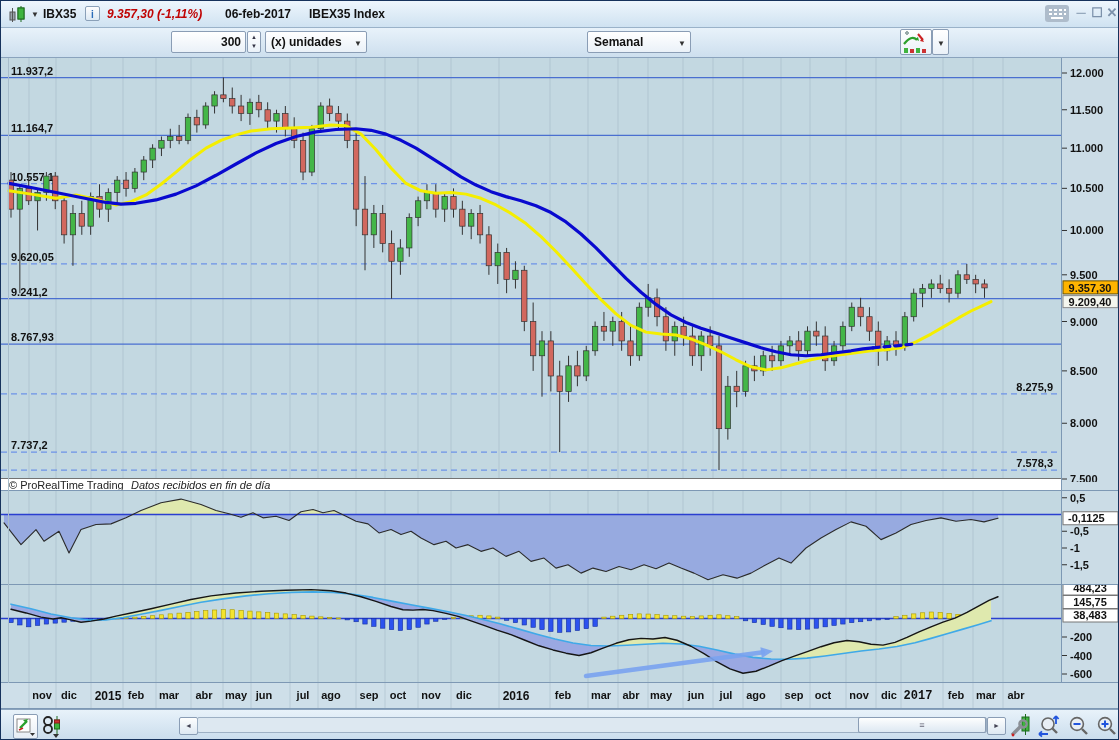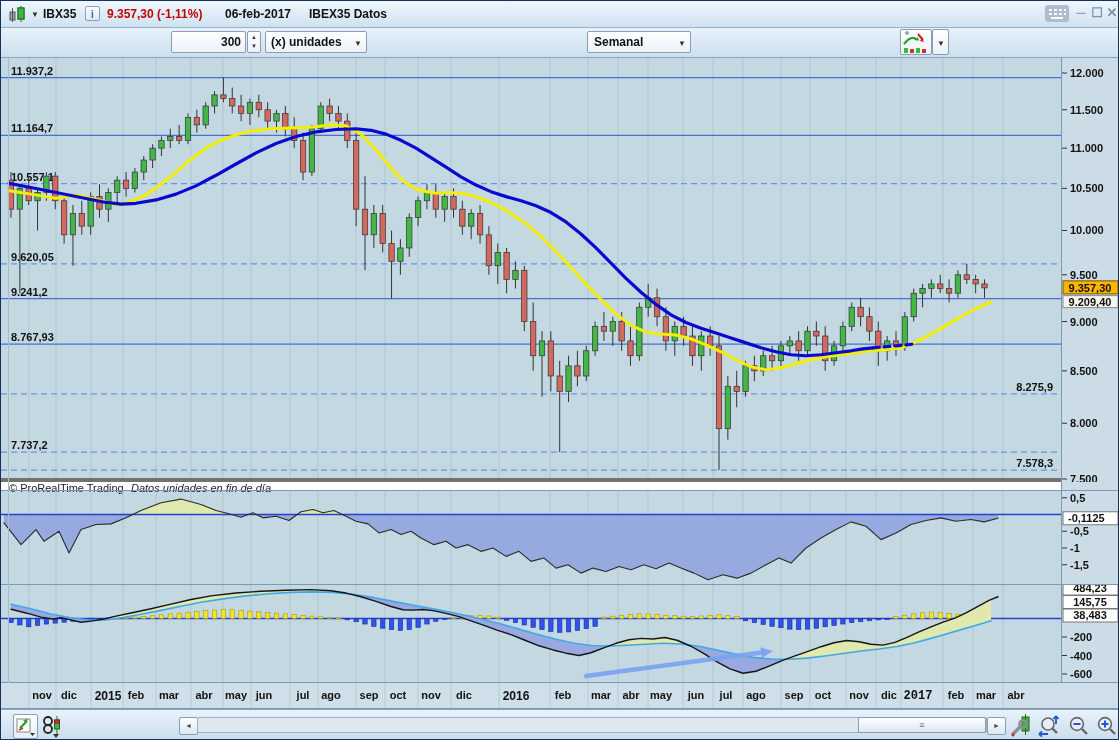--- a/index.html
+++ b/index.html
@@ -4,28 +4,28 @@
 <style>
   html,body{margin:0;padding:0;background:#6b8aa8;}
   #win{position:relative;width:1119px;height:740px;font-family:"Liberation Sans",sans-serif;
        background:#c3d8e1;border:1px solid #16325c;box-sizing:border-box;overflow:hidden;}
   .abs{position:absolute;}
   #titlebar{left:0;top:0;width:100%;height:26px;background:linear-gradient(#eef6fd,#cfe2f1);
             border-bottom:1px solid #9ab2c9;}
   #toolbar{left:0;top:27px;width:100%;height:29px;background:linear-gradient(#e8f2fa,#cddfee);
            border-bottom:1px solid #8aa3bd;padding-left:14px;}
   .tb-text{font-size:12px;font-weight:bold;color:#111;line-height:26px;}
-  .red{color:#c00404;}
+  .red{color:#c00404;font-style:italic;}
   .ctl{background:linear-gradient(#ffffff,#eaf1f8);border:1px solid #8a9db5;border-radius:2px;
        box-sizing:border-box;font-size:12px;font-weight:bold;color:#111;}
   .dd-arrow{font-size:8px;color:#333;}
   .axlbl{font:bold 11px "Liberation Sans",sans-serif;fill:#111;}
   .mlbl{position:absolute;top:6px;transform:translateX(-50%);font-size:11px;font-weight:bold;color:#111;}
   .ylbl{font-size:12px;}
-  #copyright{left:0;top:477px;width:1060px;height:13px;background:#ffffff;border-top:4px solid #737373;
+  #copyright{left:0;top:477px;width:1060px;height:13px;background:#ffffff;border-top:1px solid #737373;
              border-bottom:1px solid #8aa3bd;box-sizing:border-box;font-size:11px;color:#222;line-height:11px;}
   #xaxis{left:0;top:682px;width:1119px;height:25px;background:#cedfe9;}
   #bottombar{left:0;top:708px;width:1119px;height:32px;background:linear-gradient(#e8f2fa,#c9dcec);
              border-top:1px solid #8aa3bd;box-sizing:border-box;}
   .sep{background:#7d98b4;}
   .winbtn{font-size:13px;font-weight:bold;color:#7d92ab;line-height:22px;text-align:center;cursor:default;}
   .iconbtn{background:linear-gradient(#ffffff,#e6edf5);border:1px solid #8a9db5;border-radius:2px;}
   .sbbtn{background:linear-gradient(#fdfefe,#dde8f2);border:1px solid #8a9db5;font-size:8px;color:#445;
          text-align:center;line-height:14px;border-radius:2px;}
 </style>
@@ -40,21 +40,21 @@
       <line x1="3.5" y1="2" x2="3.5" y2="16" stroke="#555"></line>
       <rect x="9" y="2" width="6" height="11" fill="#3fb43f" stroke="#1e6b1e"></rect>
       <line x1="12" y1="0" x2="12" y2="16" stroke="#1e6b1e"></line>
       <rect x="9" y="2" width="6" height="11" fill="#3fb43f" stroke="#1e6b1e"></rect>
     </svg>
     <span class="abs dd-arrow" style="left:30px;top:9px">▼</span>
     <span class="abs tb-text" style="left:42px;top:0">IBX35</span>
     <span class="abs" style="left:84px;top:5px;width:15px;height:15px;background:linear-gradient(#fdfdfd,#dde9f4);border:1px solid #8aa0b8;border-radius:2px;text-align:center;font-size:10px;font-weight:bold;color:#2a6bb8;line-height:15px;box-sizing:border-box">i</span>
     <span class="abs tb-text red" style="left:106px;top:0">9.357,30 (-1,11%)</span>
     <span class="abs tb-text" style="left:224px;top:0">06-feb-2017</span>
-    <span class="abs tb-text" style="left:308px;top:0">IBEX35 Datos</span>
+    <span class="abs tb-text" style="left:308px;top:0">IBEX35 Index</span>
 
     <svg class="abs" style="left:1044px;top:4px" width="24" height="17">
       <rect x="0" y="0" width="24" height="17" rx="3" fill="#aebccb"></rect>
       <rect x="4" y="4" width="3" height="2" fill="#fff"></rect>
         <rect x="9" y="4" width="3" height="2" fill="#fff"></rect>
       <rect x="14" y="4" width="3" height="2" fill="#fff"></rect>
         <rect x="19" y="4" width="2" height="2" fill="#fff"></rect>
       <rect x="4" y="8" width="3" height="2" fill="#fff"></rect>
         <rect x="9" y="8" width="3" height="2" fill="#fff"></rect>
       <rect x="14" y="8" width="3" height="2" fill="#fff"></rect>
@@ -370,21 +370,21 @@
       <line x1="974.65" x2="974.65" y1="216.80190891696532" y2="235.18181756460916" stroke="#333" stroke-width="1"></line>
       <rect x="971.9499999999999" y="221.36035283021948" width="5.4" height="4.58262675271672" fill="#d2685e" stroke="#333" stroke-width="0.7"></rect>
       <line x1="983.5" x2="983.5" y1="221.36035283021948" y2="239.8385572354757" stroke="#333" stroke-width="1"></line>
       <rect x="980.8" y="225.9429795829362" width="5.4" height="3.9605970144386333" fill="#d2685e" stroke="#333" stroke-width="0.7"></rect>
       <polyline points="8,132.8191023769795 30,136.12560638338124 55,140.27661445273594 75,136.95421375335798 95,141.1092151118594 115,146.9599987936503 130,143.61184298585206 145,136.95421375335798 160,126.24382330722153 175,114.04847086539623 190,101.22711315998923 205,90.1624388826146 220,82.344981755777 235,76.91455361674062 250,73.05647164752892 270,70.74986649338014 290,69.98236478410259 310,69.21554439023569 330,66.91915903173177 345,67.68394271777868 360,76.14155748733694 375,91.73445590784925 390,110.02131617300182 405,125.4254214298372 420,132.8191023769795 435,135.29779307904585 450,134.47077231988135 465,136.12560638338124 480,140.27661445273594 495,146.9599987936503 510,155.38760824461292 525,165.61048633683936 540,178.56160025002748 555,193.47816489416775 570,209.55806674444634 585,225.9429795829362 600,241.70830497188558 615,255.86192226779556 630,267.3541953231579 645,274.1293133244523 660,276.0748617076073 675,277.0492815706228 690,280.9579901264562 705,286.8544165498645 720,293.78483976309184 735,301.77401224270966 750,308.82566868378467 765,311.8655185667787 780,309.83776383994547 795,305.7964787287538 810,301.77401224270966 825,298.7694070675237 840,296.7721272945812 855,294.77945486084593 870,292.79136855874464 885,291.79903861967364 900,289.8177920700315 915,283.90117224782705 930,276.0748617076073 945,267.3541953231579 958,259.6757170586528 970,253.0125855986997 980,248.28447791638226 990,243.675905524991" fill="none" stroke-linejoin="round" stroke-linecap="round" stroke="#f4ee00" stroke-width="3"></polyline>
       <polyline points="8,125.4254214298372 30,129.52520661475185 55,134.47077231988135 80,139.44481552764006 105,144.44766609602084 120,146.1217424280488 135,145.28429872022434 155,141.94261905201364 175,136.12560638338124 195,127.88295684831792 215,117.28376722020539 235,106.01284904060263 255,94.88709852025404 275,85.46348014979282 295,78.46262413315372 315,73.82671076852579 335,71.5180507298345 355,70.74986649338014 370,72.2869187084678 385,76.14155748733694 400,82.344981755777 415,90.1624388826146 430,99.63774175123284 445,109.21813330066485 460,118.90597073350348 475,127.06300128892073 490,133.64454258977977 505,138.61381679403377 520,142.77682782468332 535,147.79906939577194 550,154.5411377045958 565,163.89824966728014 580,175.95579701618394 595,189.9451410858537 610,205.06131990599883 625,220.4467376028389 640,234.2534745231204 655,246.40045728521554 670,256.8137935673801 685,264.4667616030524 700,270.25131302020293 715,275.10153978269807 730,279.97915362855775 745,284.88446560040416 760,289.8177920700315 775,293.78483976309184 790,296.7721272945812 805,297.77018993243456 820,296.7721272945812 835,294.77945486084593 850,292.79136855874464 862,290.8078473267952 872,289.8177920700315" fill="none" stroke-linejoin="round" stroke-linecap="round" stroke="#0909cf" stroke-width="3.2"></polyline>
       <polyline points="872,289.8177920700315 882,288.8288702482685 895,287.8410792693156 905,286.8544165498645 915,285.86887951544907" fill="none" stroke-linejoin="round" stroke-linecap="round" stroke="#0909cf" stroke-width="3.2" stroke-dasharray="6,5"></polyline>
     </svg>
   <div id="copyright" class="abs">
     <span style="position:absolute;left:8px;top:1px">© ProRealTime Trading</span>
-    <span style="position:absolute;left:130px;top:1px;font-style:italic">Datos unidades en fin de día</span>
+    <span style="position:absolute;left:130px;top:1px;font-style:italic">Datos recibidos en fin de día</span>
   </div>
 
   <svg id="p1-svg" class="abs" style="left:0;top:490px" width="1060" height="93">
       <line x1="28" y1="0" x2="28" y2="93" stroke="#b0c5d1" stroke-width="1"></line>
       <line x1="55" y1="0" x2="55" y2="93" stroke="#b0c5d1" stroke-width="1"></line>
       <line x1="90" y1="0" x2="90" y2="93" stroke="#b0c5d1" stroke-width="1"></line>
       <line x1="122" y1="0" x2="122" y2="93" stroke="#b0c5d1" stroke-width="1"></line>
       <line x1="155" y1="0" x2="155" y2="93" stroke="#b0c5d1" stroke-width="1"></line>
       <line x1="190" y1="0" x2="190" y2="93" stroke="#b0c5d1" stroke-width="1"></line>
       <line x1="222" y1="0" x2="222" y2="93" stroke="#b0c5d1" stroke-width="1"></line>

